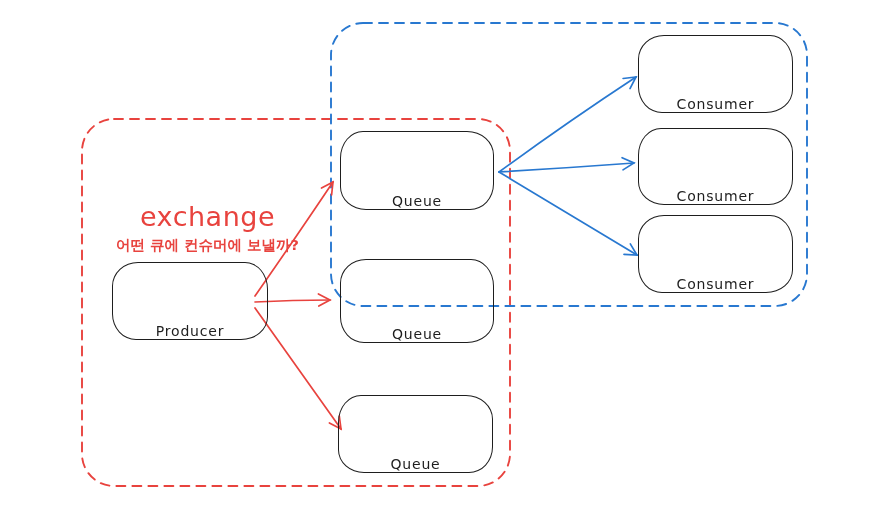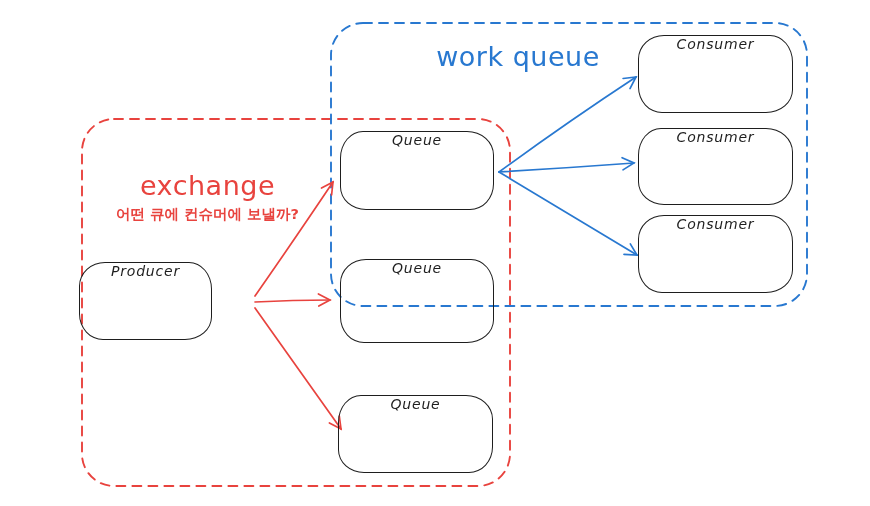--- a/index.html
+++ b/index.html
@@ -15,35 +15,34 @@
   #wires {
     position: absolute;
     left: 0; top: 0;
     width: 870px; height: 506px;
   }
   .node {
     position: absolute;
     border: 1.7px solid #1e1e1e;
     background: transparent;
     display: flex;
-    align-items: flex-start;
+    align-items: flex-end;
     justify-content: center;
     box-sizing: border-box;
-    font-style: italic;
   }
   .node .label {
     font-size: 14px;
     letter-spacing: 0.8px;
     color: #1e1e1e;
     white-space: nowrap;
   }
   
   .r1 { border-radius: 26px 23px 27px 24px / 24px 27px 23px 26px; }
   .r2 { border-radius: 23px 27px 24px 26px / 27px 24px 26px 23px; }
-  .node-producer       { left: 79px;  top: 262px; width: 133px; height: 78px; }
+  .node-producer       { left: 112px;  top: 262px; width: 156px; height: 78px; }
   .node-queue-top      { left: 340px; top: 131px; width: 154px; height: 79px; }
   .node-queue-middle   { left: 340px; top: 259px; width: 154px; height: 84px; }
   .node-queue-bottom   { left: 338px; top: 395px; width: 155px; height: 78px; }
   .node-consumer-top   { left: 638px; top: 35px;  width: 155px; height: 78px; }
   .node-consumer-middle{ left: 638px; top: 128px; width: 155px; height: 77px; }
   .node-consumer-bottom{ left: 638px; top: 215px; width: 155px; height: 78px; }
 
   .group-title {
     position: absolute;
     text-align: center;
@@ -52,21 +51,21 @@
     white-space: nowrap;
     font-weight: 500;
   }
   .group-subtitle {
     position: absolute;
     text-align: center;
     font-size: 14.5px;
     font-weight: 700;
     white-space: nowrap;
   }
-  .red  { color: #e8433e; }
+  .red  { color: #e8433e; margin-top: 31px; }
   .blue { color: #2878d0; }
   .title-exchange      { left: 100px; top: 170px; width: 215px; }
   .subtitle-exchange   { left: 100px; top: 205px; width: 215px; }
   .title-work-queue    { left: 428px; top: 41px;  width: 180px; }
   .subtitle-work-queue { left: 418px; top: 77px;  width: 200px; }
 </style>
 </head>
 <body>
 
 <div id="canvas">
@@ -98,21 +97,20 @@
       <path d="M 622.1 157.7 L 634 163 L 623 169.9"></path>
 
       <path d="M 499 172 Q 567 213 637 255"></path>
       <path d="M 630.3 243.9 L 637 255 L 624 254.3"></path>
     </g>
   </svg>
 
   <div class="group-title red title-exchange">exchange</div>
   <div class="group-subtitle red subtitle-exchange">어떤 큐에 컨슈머에 보낼까?</div>
 
-  <div class="group-title blue title-work-queue">work queue</div>
 
   <div class="node r1 node-producer">
     <span class="label">Producer</span>
   </div>
 
   <div class="node r2 node-queue-top">
     <span class="label">Queue</span>
   </div>
 
   <div class="node r1 node-queue-middle">

